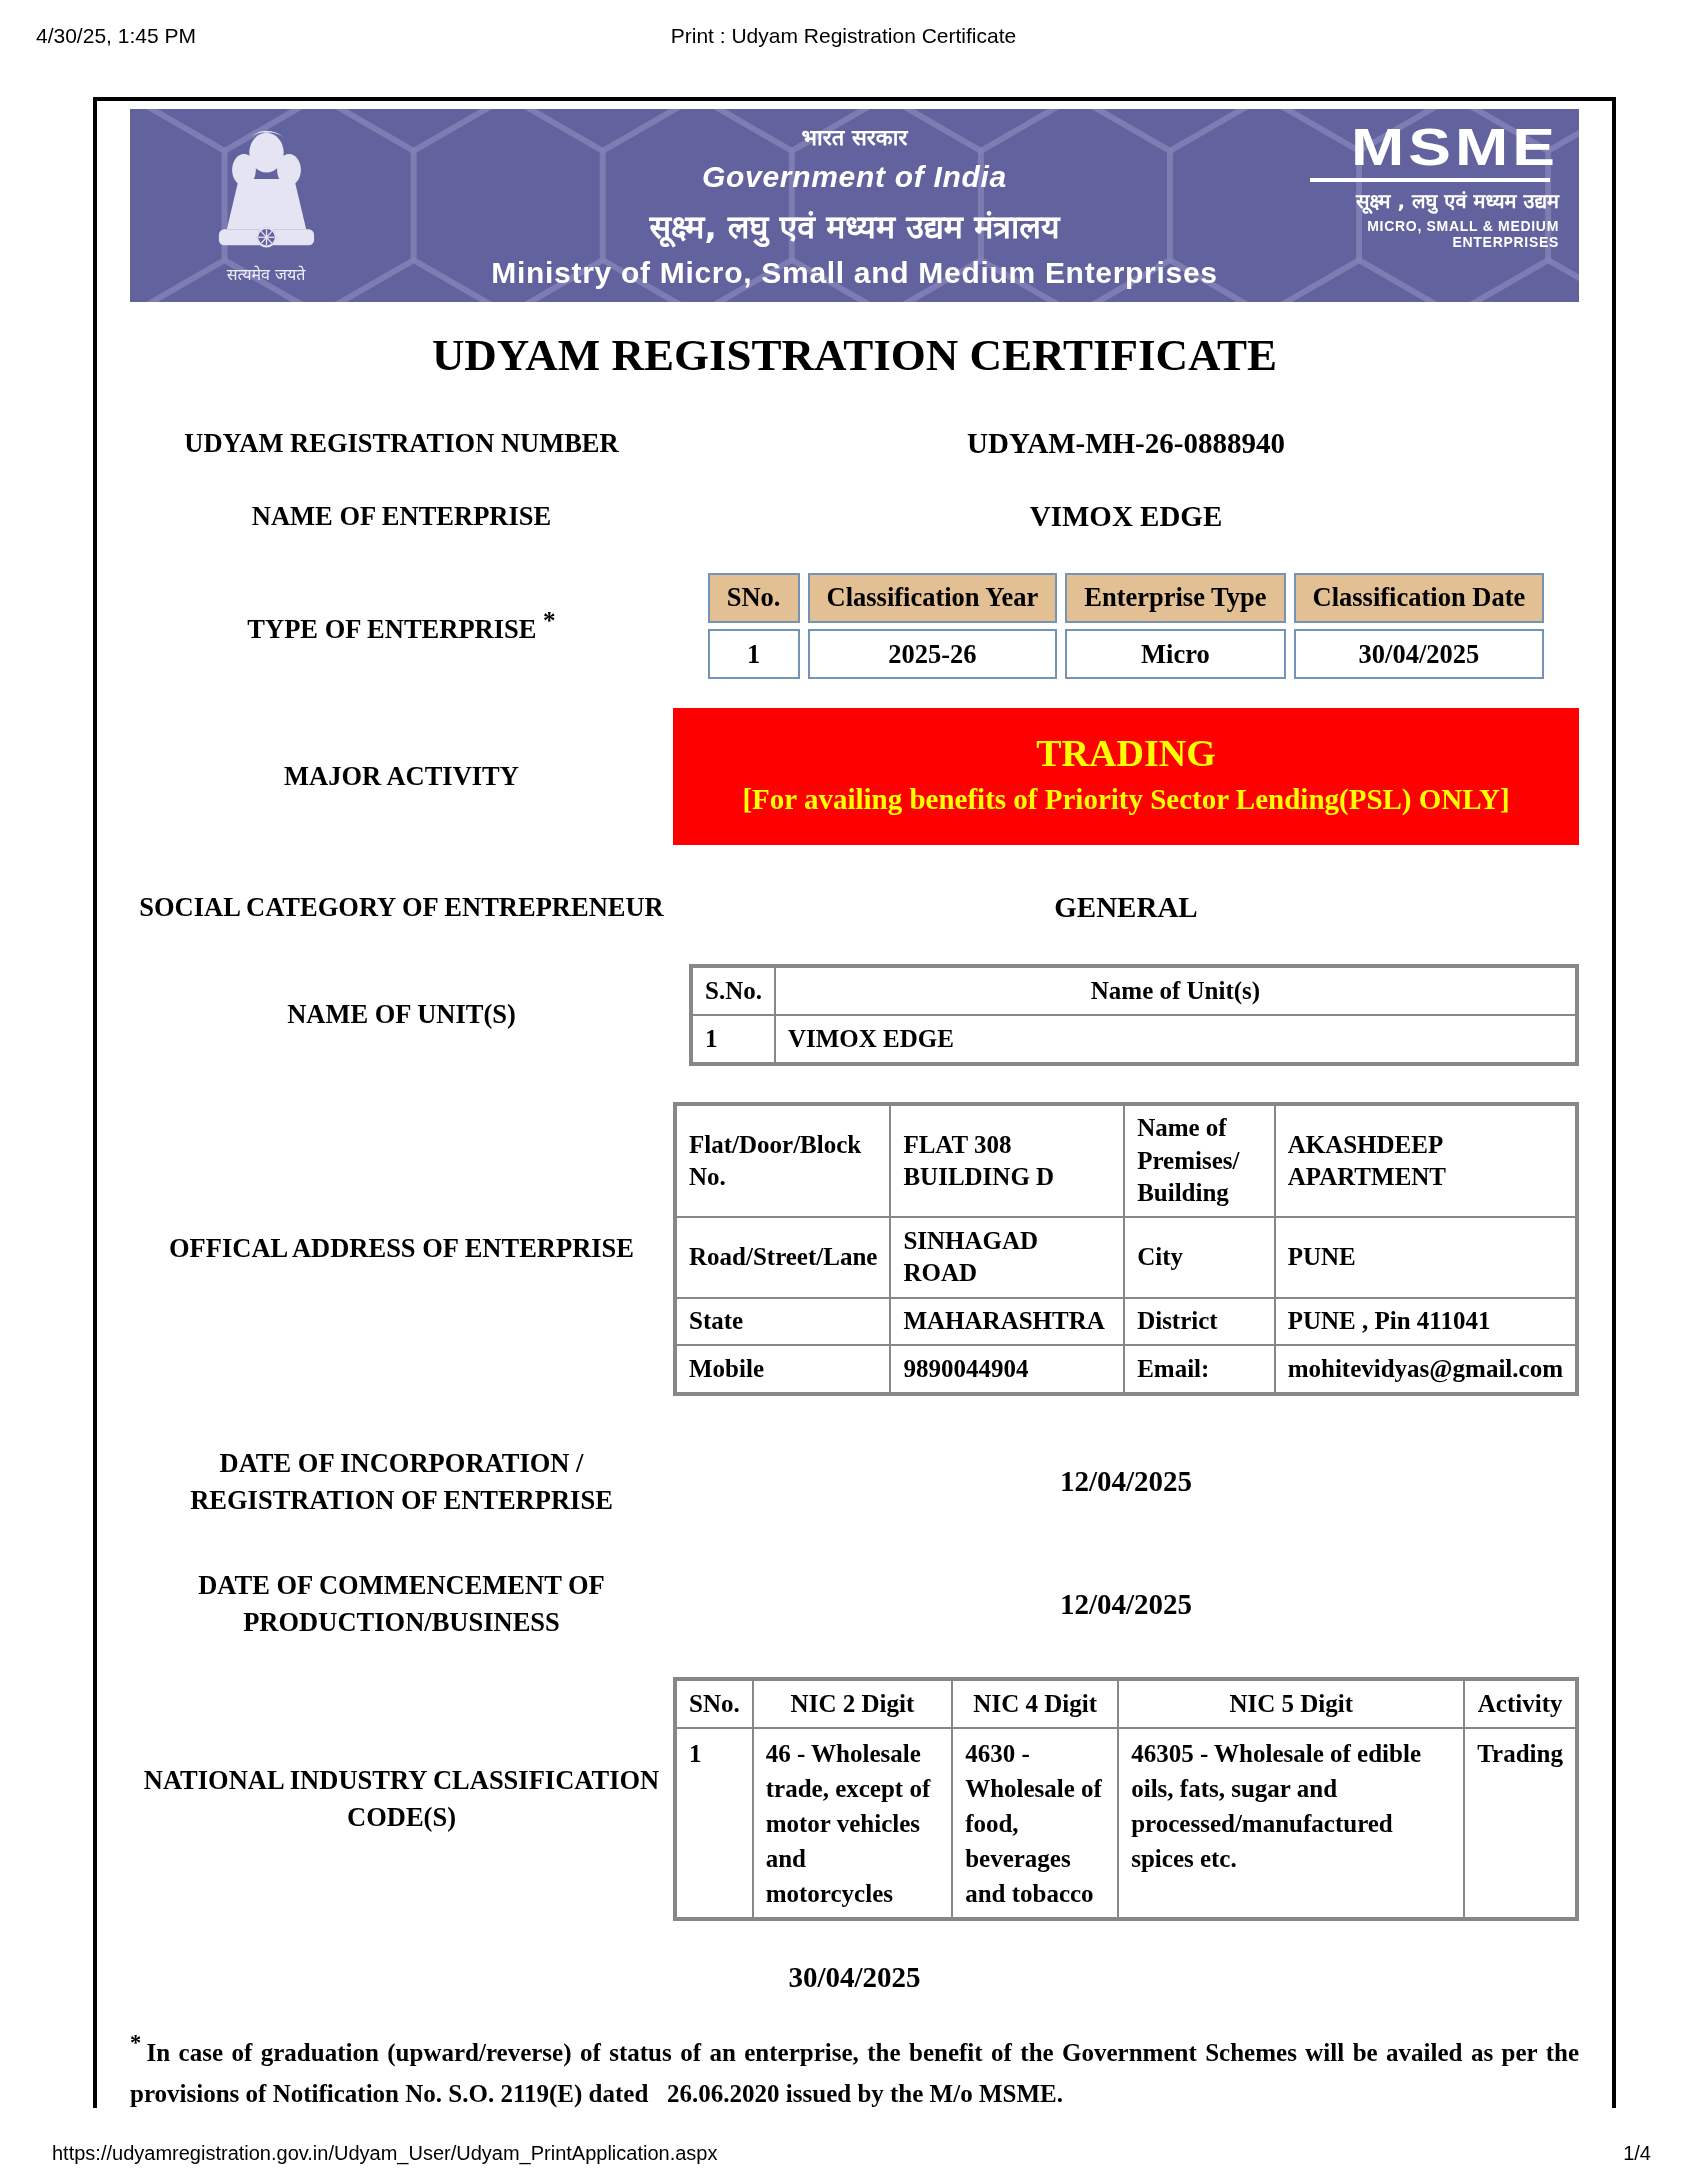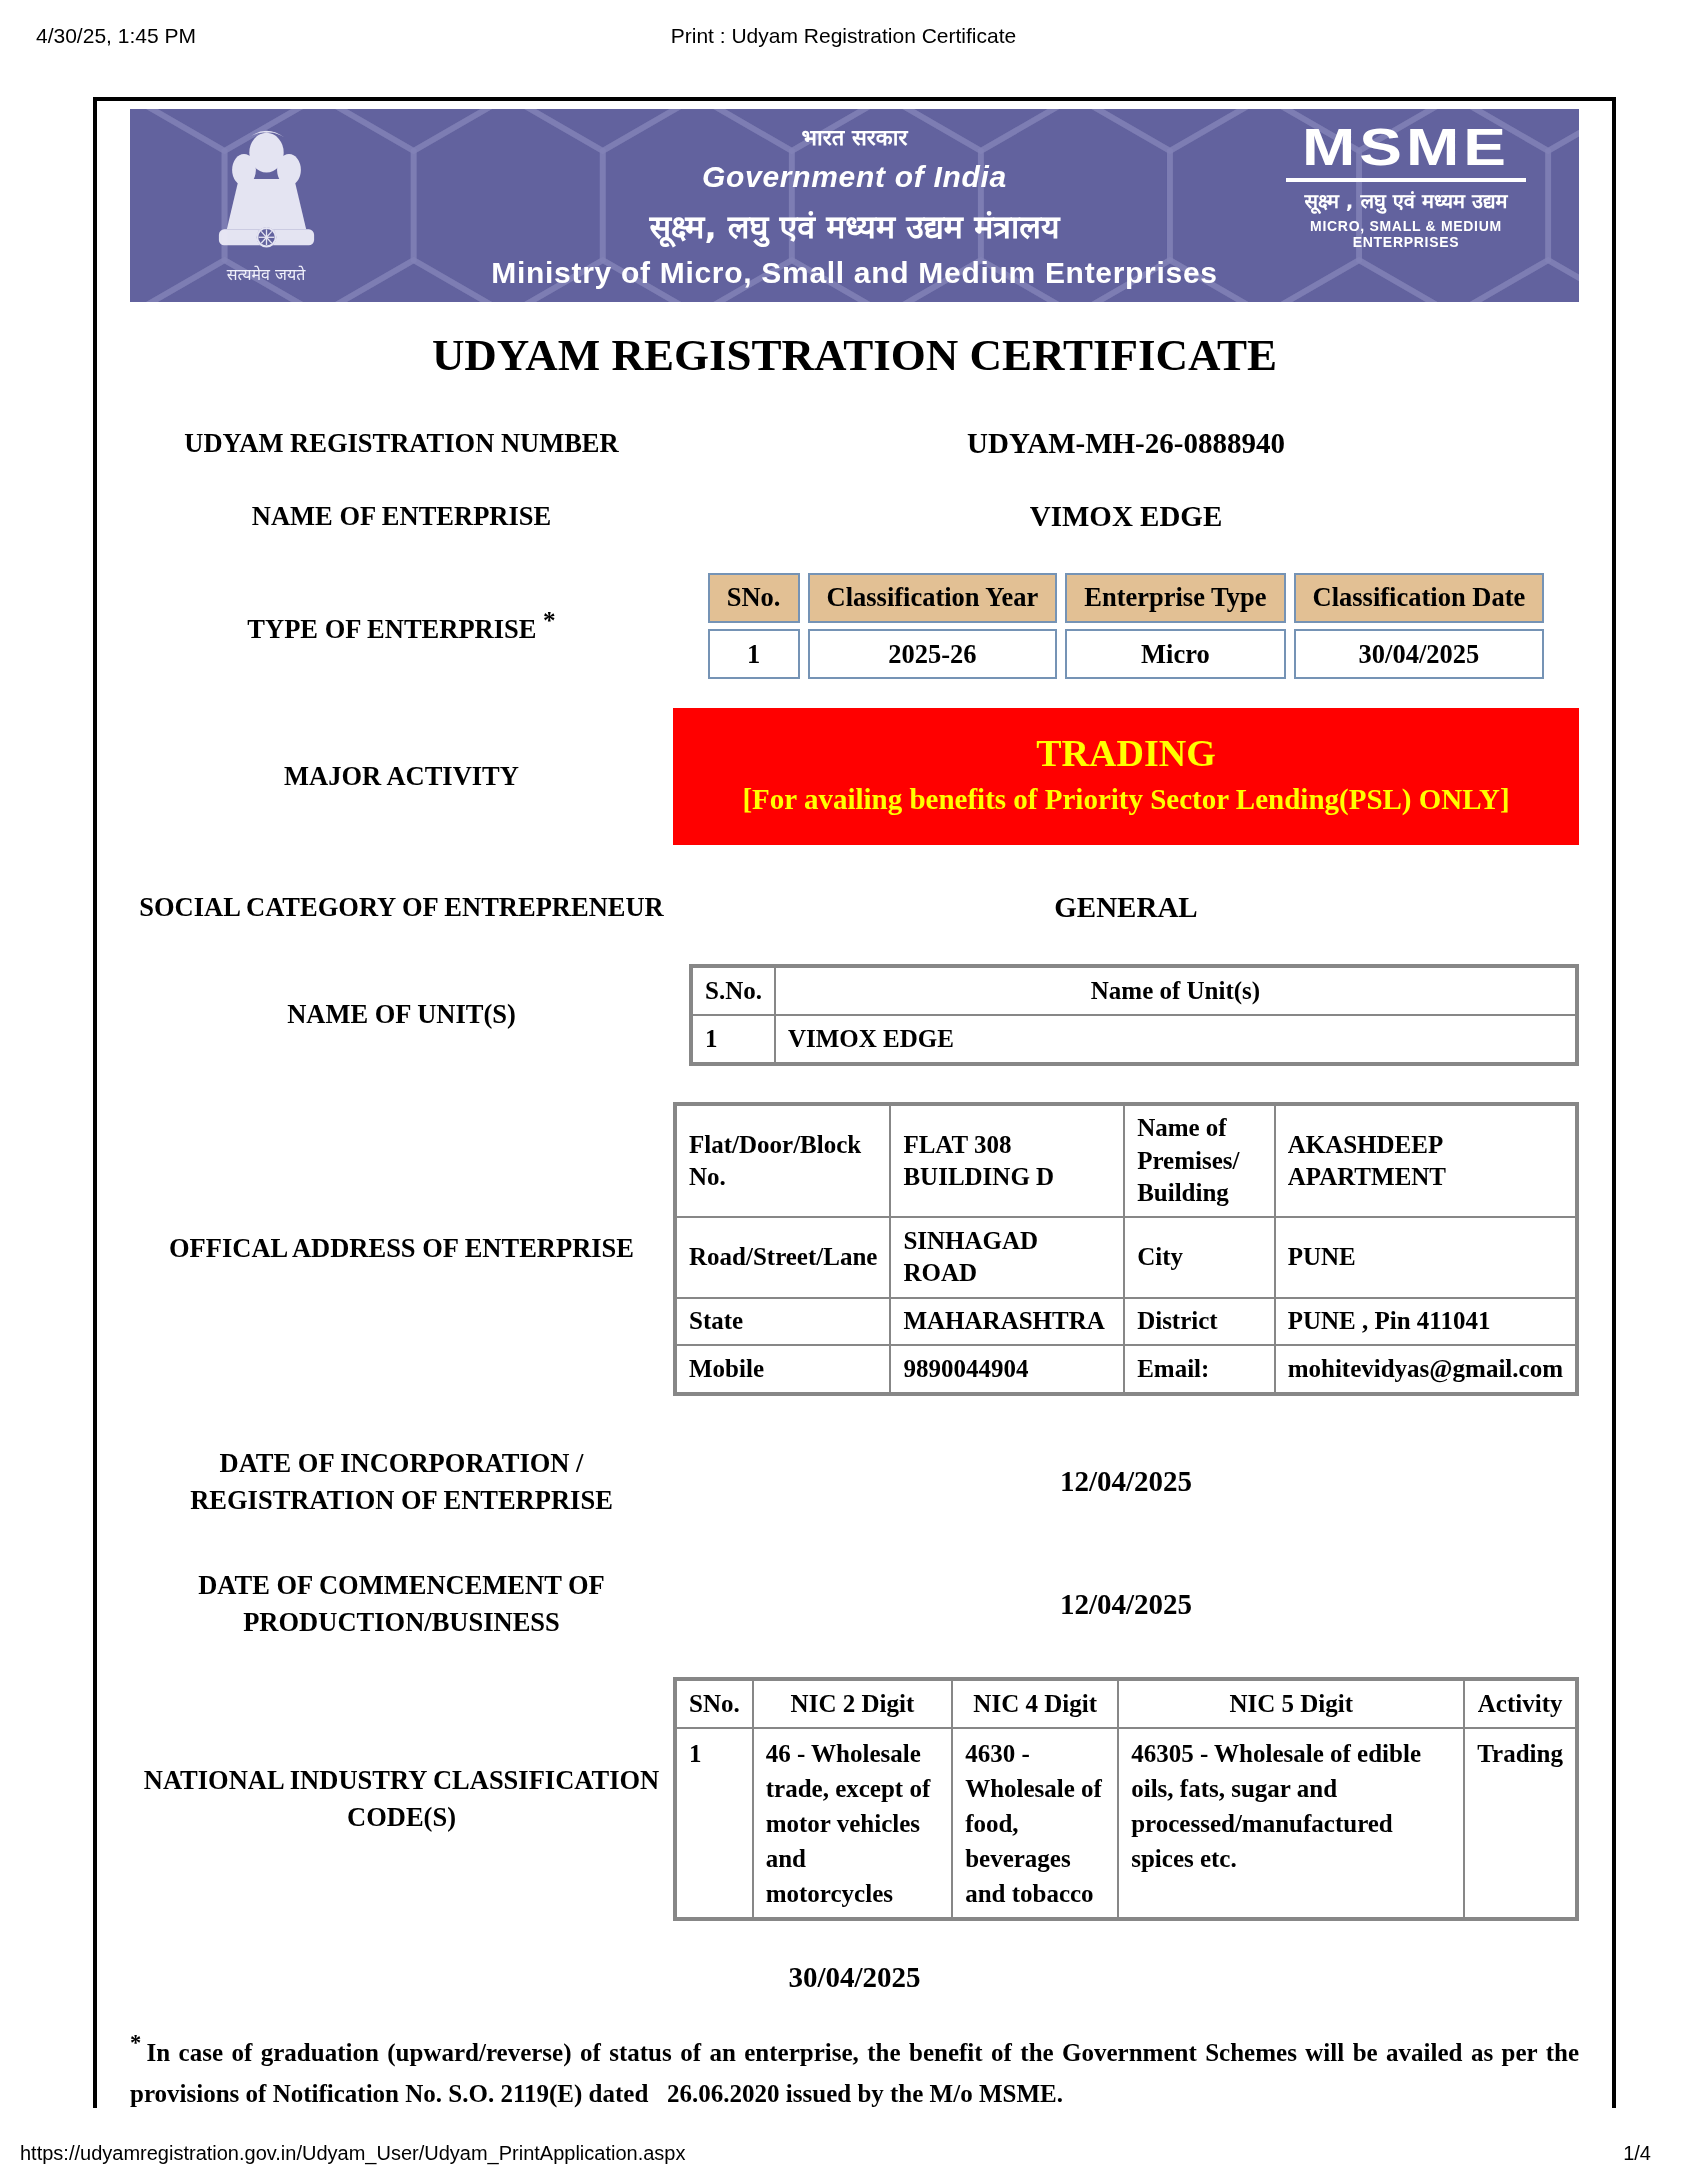--- a/index.html
+++ b/index.html
@@ -20,21 +20,21 @@
     font-family: "Liberation Sans", sans-serif;
     font-size: 21px; color: #000;
   }
   .print-title {
     position: absolute; top: 24px; left: 0; width: 100%;
     text-align: center;
     font-family: "Liberation Sans", sans-serif;
     font-size: 21px; color: #000;
   }
   .page-footer-url {
-    position: absolute; bottom: 18.5px; left: 20px;
+    position: absolute; bottom: 18.5px; left: 52px;
     font-family: "Liberation Sans", sans-serif;
     font-size: 20px; color: #000;
   }
   .page-footer-page {
     position: absolute; bottom: 18.5px; right: 36px;
     font-family: "Liberation Sans", sans-serif;
     font-size: 20px; color: #000;
   }
 
   
@@ -66,22 +66,22 @@
     position: absolute; left: 60px; top: 9.3px; z-index: 2;
     width: 152px; height: 175px; text-align: center;
   }
   .emblem svg { display: block; margin: 0 auto; }
   .emblem-caption {
     font-family: "DejaVu Sans", sans-serif;
     font-size: 16px; color: #efeffa; margin-top: -1.3px;
   }
 
   .msme-logo {
-    position: absolute; right: 44px; top: 13.2px; z-index: 2;
-    width: 258px; text-align: center; color: #fff;
+    position: absolute; right: 20px; top: 13.2px; z-index: 2;
+    width: 258px; text-align: right; color: #fff;
   }
   .msme-word {
     font-family: "Liberation Sans", sans-serif;
     font-weight: 700; font-size: 64px; line-height: 0.95;
     letter-spacing: 4px; transform: scaleY(0.82); transform-origin: top center;
   }
   .msme-rule { height: 4px; background: #fff; margin: -5.3px 9.3px 5.3px 9.3px; }
   .msme-hindi {
     font-family: "DejaVu Sans", sans-serif;
     font-weight: 700; font-size: 20px;

